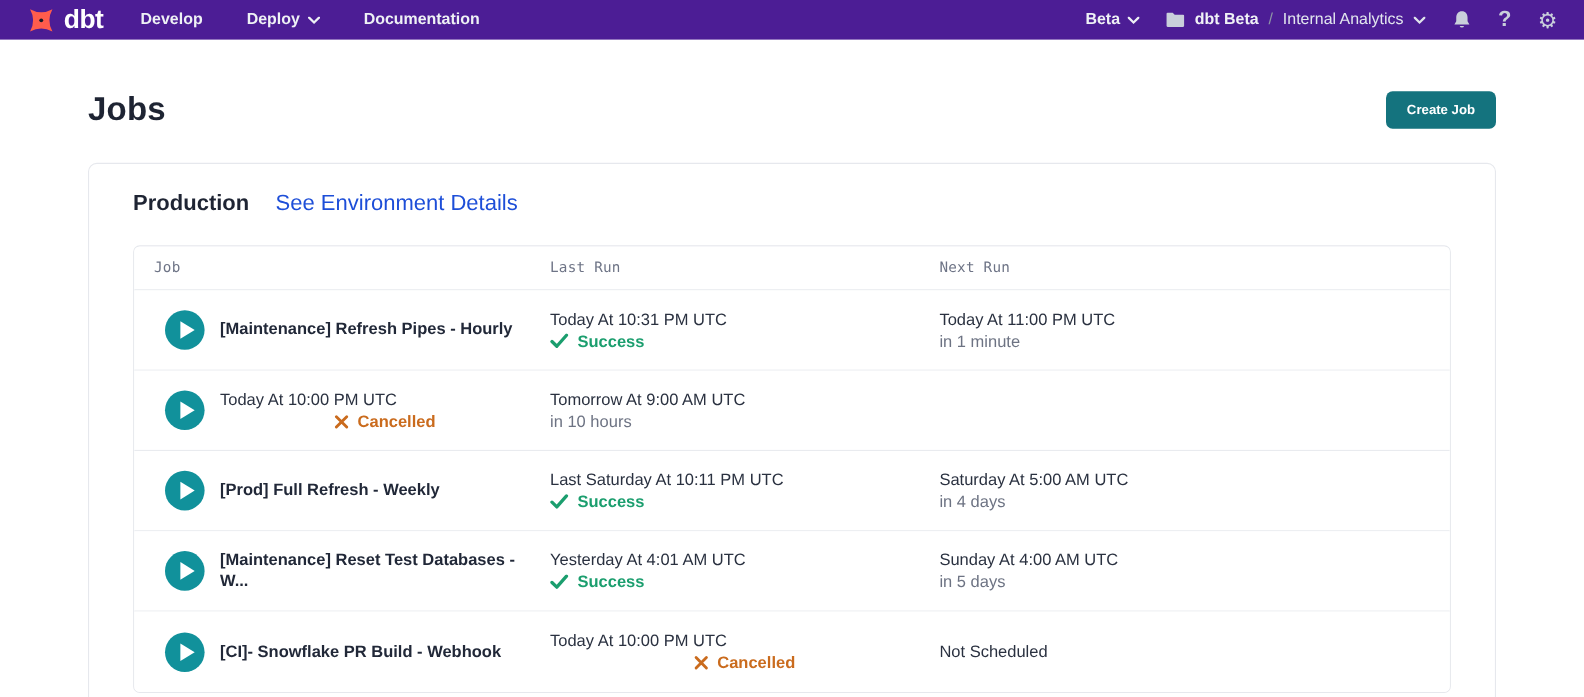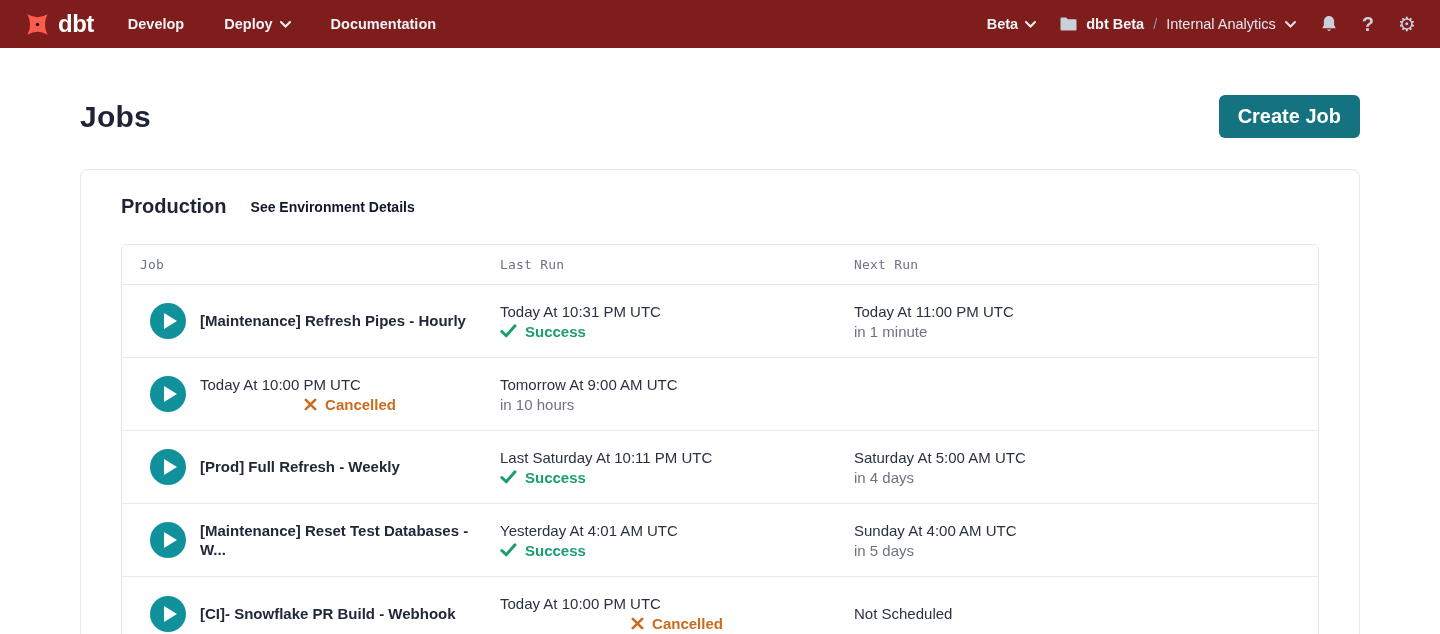--- a/index.html
+++ b/index.html
@@ -1,47 +1,47 @@
 <!DOCTYPE html>
 <html><head>
 <meta charset="utf-8">
 <style>
   * { margin:0; padding:0; box-sizing:border-box; }
   html,body { width:1440px; height:634px; overflow:hidden; background:#fff;
     font-family:"Liberation Sans","DejaVu Sans",sans-serif; }
 
   
-  .navbar { height:48px; background:#7f1d1d; display:flex; align-items:center; padding:0 24px; }
+  .navbar { height:36px; background:#4c1d95; display:flex; align-items:center; padding:0 24px; }
   .logo { display:flex; align-items:center; gap:7px; margin-right:34px; cursor:pointer; }
   .logo-text { color:#fff; font-size:24px; font-weight:bold; letter-spacing:-0.5px; line-height:1; }
   .nav-links { display:flex; align-items:center; gap:40px; }
   .nav-link { color:#eef1f5; font-size:14.5px; font-weight:600; display:flex; align-items:center; gap:7px; cursor:pointer; }
   .nav-right { margin-left:auto; display:flex; align-items:center; gap:24px; }
   .crumb { display:flex; align-items:center; gap:9px; font-size:14.5px; }
   .crumb .account { color:#f0f2f6; font-weight:700; }
   .crumb .sep { color:#8e96a6; font-weight:400; }
   .crumb .project { color:#e2e6ee; font-weight:400; }
   .beta { display:flex; align-items:center; gap:7px; color:#eef1f5; font-size:14.5px; font-weight:600; cursor:pointer; }
   .icon-btn { display:flex; align-items:center; justify-content:center; cursor:pointer; }
   .qmark { color:#c9cfdb; font-size:20px; font-weight:800; }
   .gear-glyph { color:#c9cfdb; font-size:20px; line-height:1; font-family:"DejaVu Sans",sans-serif; }
 
   
   .main { padding:0 80px; }
   .title-row { margin-top:47px; display:flex; align-items:center; justify-content:space-between; }
   .page-title { font-size:30px; font-weight:700; color:#1e2433; letter-spacing:0.2px; }
   .btn-primary { background:#14737e; color:#fff; border:none; border-radius:6px;
-    font-size:20px; font-weight:600; padding:10px 19px; cursor:pointer;
+    font-size:12px; font-weight:600; padding:10px 19px; cursor:pointer;
     font-family:"Liberation Sans",sans-serif; }
 
   .env-card { margin-top:31px; border:1px solid #e6e8ed; border-radius:8px; background:#fff;
     padding:25px 40px 40px 40px; height:600px; }
   .env-head { display:flex; align-items:center; gap:24px; }
   .env-name { font-size:20px; font-weight:700; color:#1e2433; }
-  .env-link { font-size:14px; font-weight:700; color:#0f172a; cursor:pointer; }
+  .env-link { font-size:20px; font-weight:400; color:#1d4ed8; cursor:pointer; }
 
   
   .jobs-table { margin-top:26px; border:1px solid #e6e8ed; border-radius:6px; overflow:hidden; }
   .thead { display:grid; grid-template-columns:378px 354px 340px 1fr; height:40px; align-items:center;
     border-bottom:1px solid #e6e8ed; background:#fff; }
   .th { color:#6e7486; font-size:13px; font-family:"DejaVu Sans Mono","Liberation Mono",monospace;
     letter-spacing:0.2px; }
   .th:first-child { padding-left:18px; }
   .jrow { display:grid; grid-template-columns:78px 300px 354px 340px 1fr; height:73px; align-items:center;
     border-bottom:1px solid #e9ebef; cursor:pointer; background:#fff; }

